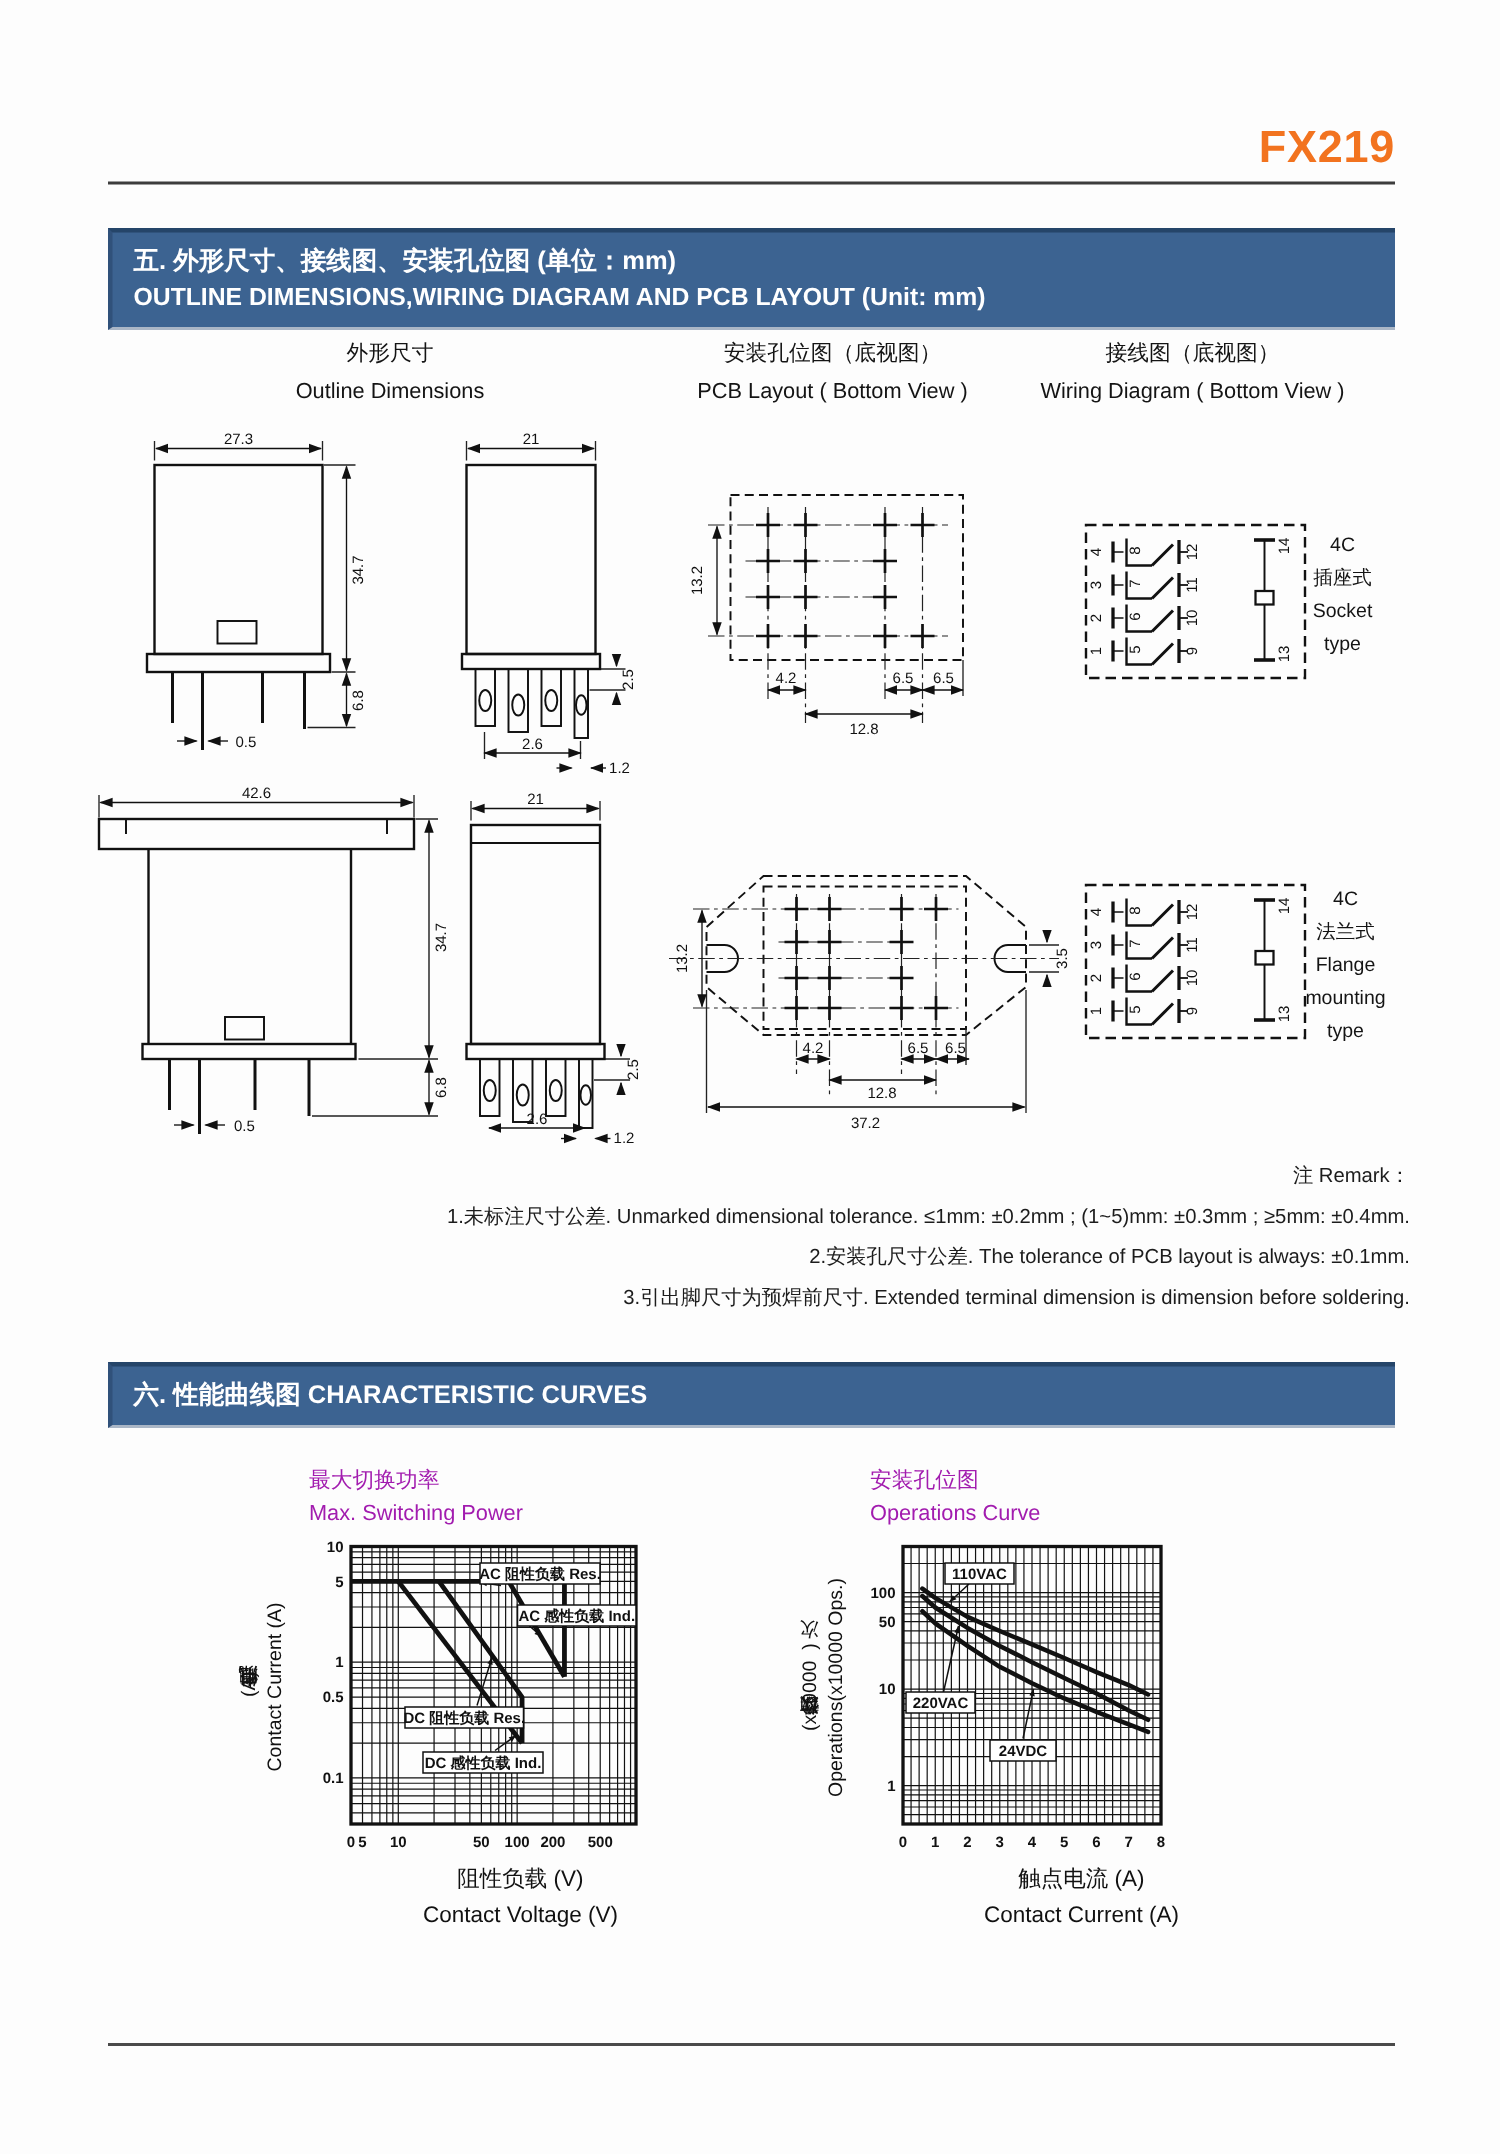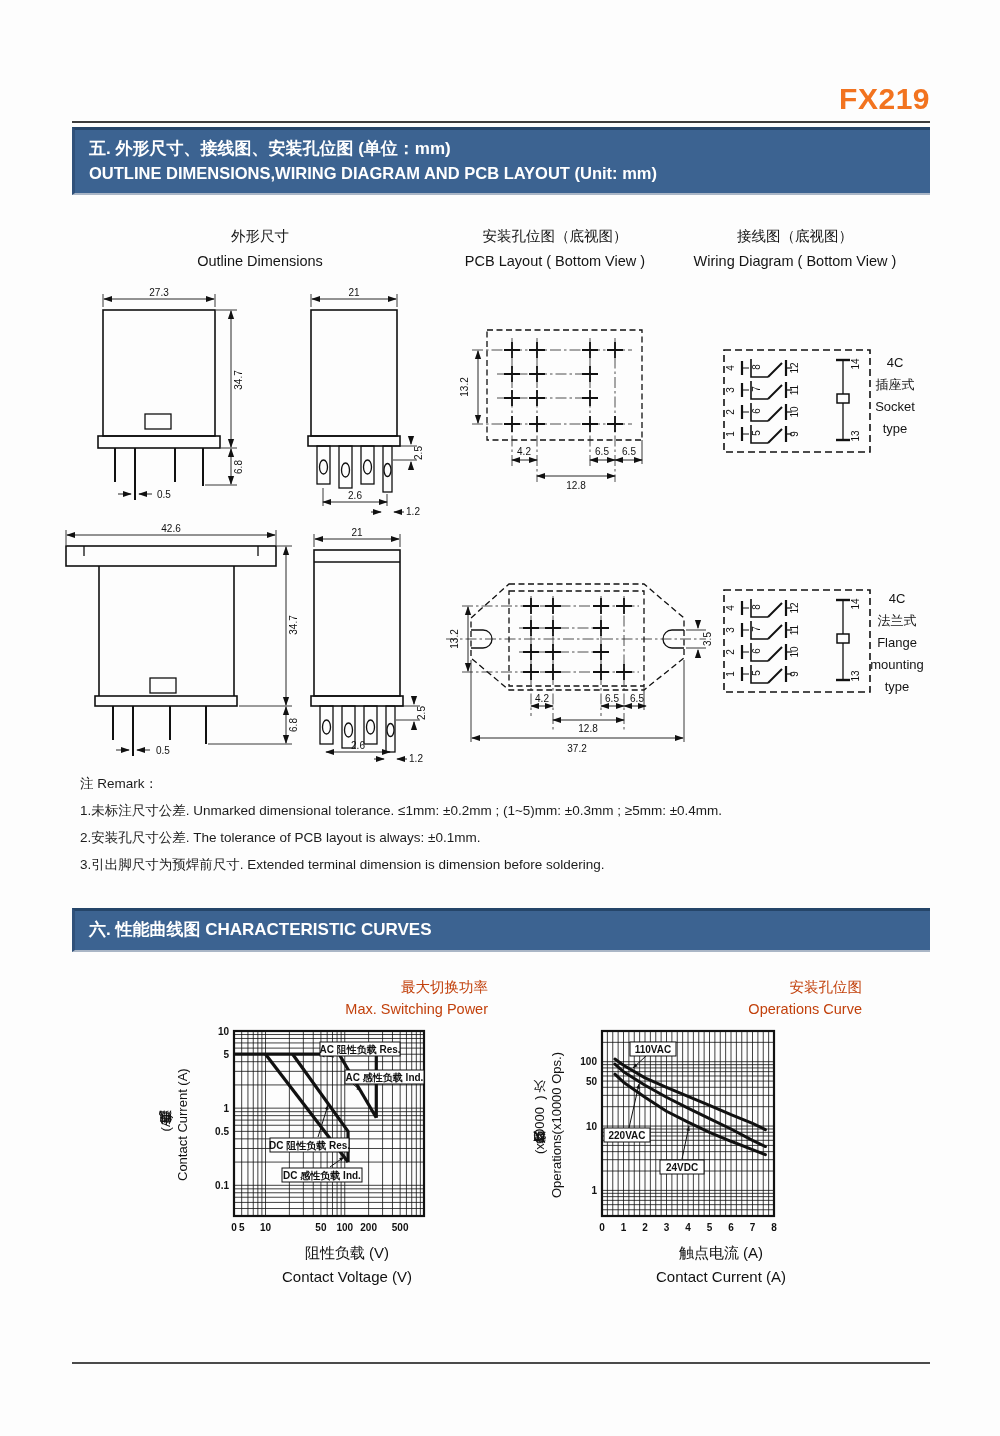--- a/index.html
+++ b/index.html
@@ -19,36 +19,36 @@
   svg{overflow:visible;}
   svg text{fill:#111;font-size:10px;font-family:"Liberation Sans","DejaVu Sans",sans-serif;}
   .thin{stroke:#222;stroke-width:.9;fill:none;}
   .bold{stroke:#111;stroke-width:1.6;fill:none;}
   .mid{stroke:#111;stroke-width:1.3;fill:none;}
   .pin{stroke:#111;stroke-width:2;fill:none;}
   .dash{stroke:#111;stroke-width:1.3;fill:none;stroke-dasharray:6 3.5;}
   .dashdot{stroke:#222;stroke-width:.8;fill:none;stroke-dasharray:11 3 2.5 3;}
   .pad{stroke:#111;stroke-width:1.8;fill:none;}
   .dim{stroke:#111;stroke-width:.9;fill:none;}
-  .chart .ctitle{margin-left:48px;text-align:right;font-size:14.5px;line-height:1.55;color:#c2410c;}
+  .chart .ctitle{margin-left:48px;text-align:left;font-size:14.5px;line-height:1.55;color:#a21caf;}
   .crow{display:flex;align-items:flex-start;margin-top:4px;}
   .vwrap{display:flex;height:200px;margin-top:0px;}
   .vlab{writing-mode:vertical-rl;transform:rotate(180deg);font-size:13px;color:#111;
         display:flex;align-items:center;justify-content:center;line-height:1.15;padding:0 1px;}
   .cxlab{margin-left:48px;text-align:center;font-size:15px;line-height:1.6;color:#111;margin-top:4px;}
 </style>
 </head>
 <body>
 
 <div class="page">
 
   <div class="abs code" style="top:82px;right:70px;">FX219</div>
   <div class="abs rule" style="top:121px;left:72px;width:858px;"></div>
 
-  <div class="abs bar" style="top:127px;left:72px;width:827px;">
+  <div class="abs bar" style="top:152px;left:72px;width:827px;">
     <div class="zh">五. 外形尺寸、接线图、安装孔位图 (单位：mm)</div>
     <div class="en">OUTLINE DIMENSIONS,WIRING DIAGRAM AND PCB LAYOUT (Unit: mm)</div>
   </div>
 
   <div class="abs colhead" style="top:224px;left:110px;width:300px;">
     <div>外形尺寸</div>
     <div>Outline Dimensions</div>
   </div>
   <div class="abs colhead" style="top:224px;left:425px;width:260px;">
     <div>安装孔位图（底视图）</div>
@@ -327,21 +327,21 @@
     </svg>
 
   <div class="abs typelabel" style="left:852px;top:588px;width:90px;">
     <div>4C</div>
     <div>法兰式</div>
     <div>Flange</div>
     <div>mounting</div>
     <div>type</div>
   </div>
 
-  <div class="abs remark" style="left:80px;top:770px;width:860px;">
+  <div class="abs remark" style="left:80px;top:770px;width:860px;text-align:right;">
     <div>注 Remark：</div>
     <div>1.未标注尺寸公差. Unmarked dimensional tolerance.  ≤1mm: ±0.2mm ; (1~5)mm: ±0.3mm ; ≥5mm: ±0.4mm.</div>
     <div>2.安装孔尺寸公差. The tolerance  of PCB layout is always: ±0.1mm.</div>
     <div>3.引出脚尺寸为预焊前尺寸. Extended terminal dimension is dimension before soldering.</div>
   </div>
 
   <div class="abs bar" style="top:908px;left:72px;width:827px;">
     <div class="zh">六. 性能曲线图 CHARACTERISTIC CURVES</div>
   </div>
 

